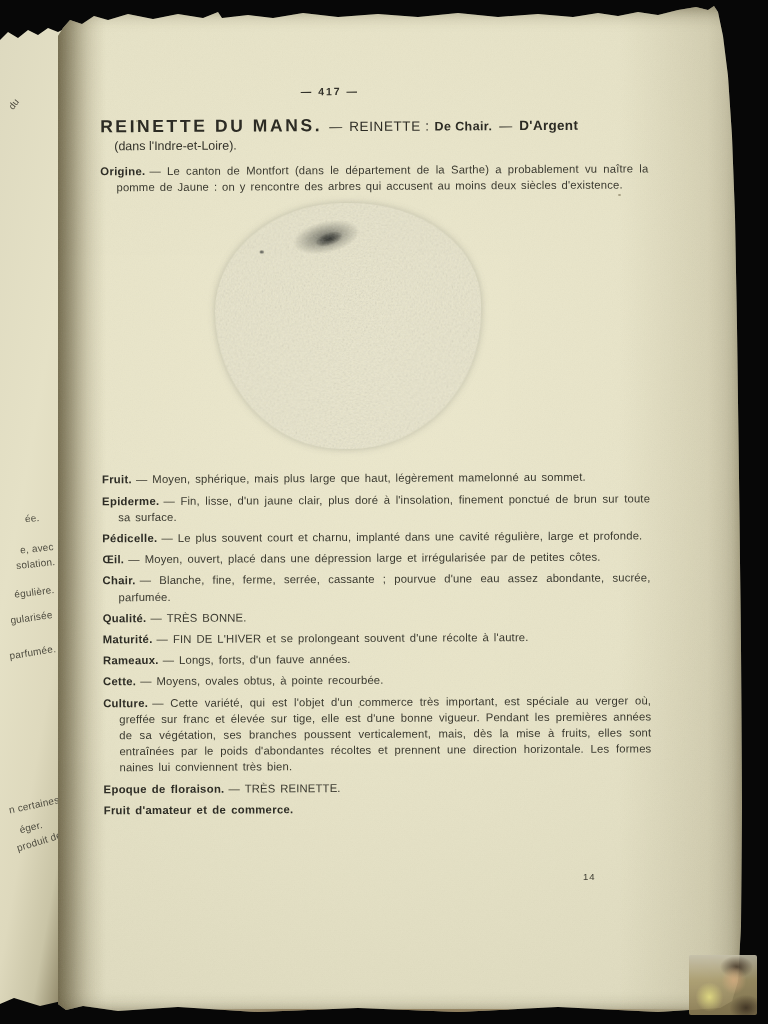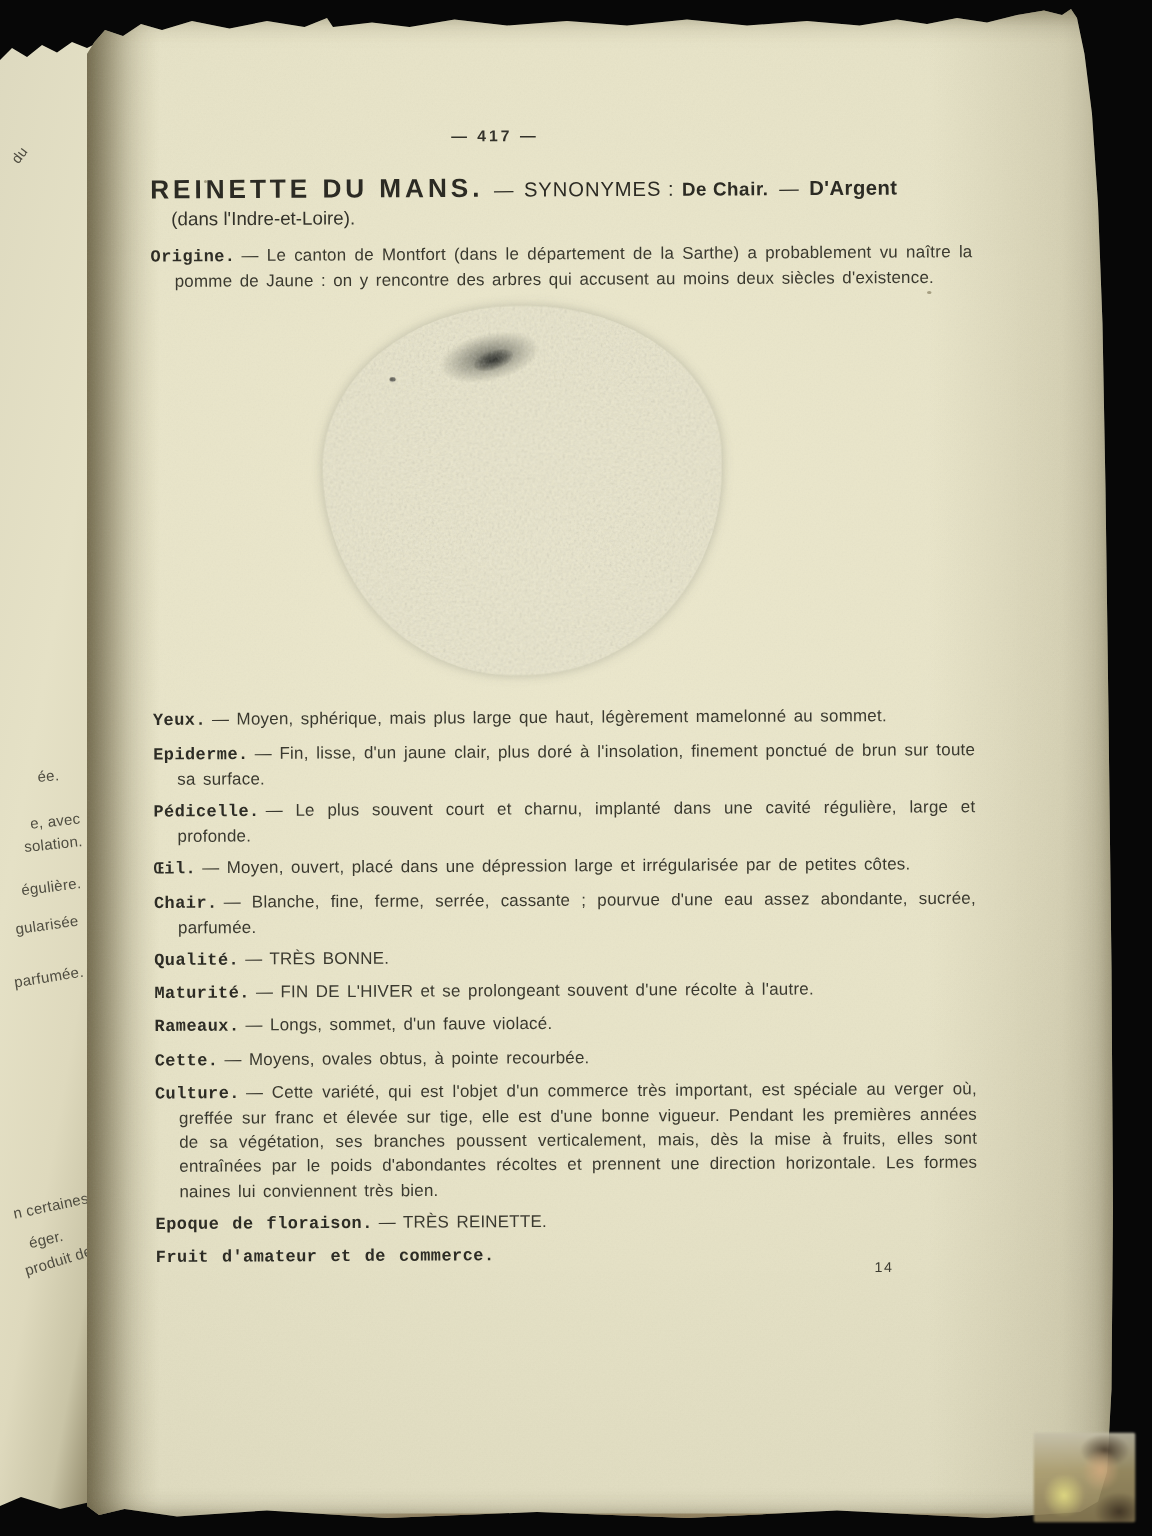--- a/index.html
+++ b/index.html
@@ -73,21 +73,21 @@
   .syn-label { font-size:13.5px; letter-spacing:0.6px; }
   .syn1 { font-weight:bold; font-size:12.5px; letter-spacing:0.4px; margin-left:5px; }
   .syn2 { font-weight:bold; font-size:13.5px; letter-spacing:0.3px; }
   .title-note { margin:2px 0 0 14px; font-size:12.5px; color:#33322a; }
 
   .entry {
     margin:0 0 5px 0; padding-left:16px; text-indent:-16px;
     font-size:11.3px; line-height:16.2px; text-align:justify;
     word-spacing:1.6px; letter-spacing:0.15px; color:#3a392f;
   }
-  .entry b { color:#2d2c25; margin-right:4px; letter-spacing:0.3px;font-family:Liberation Mono, monospace; }
+  .entry b { color:#2d2c25; margin-right:4px; letter-spacing:0.3px; }
   .origine { margin-top:10px; }
   .entries { margin-top:20px; }
 
   
   .photo-wrap { position:relative; margin:8px 0 0 113px; width:268px; height:248px; }
   .apple {
     position:absolute; inset:1px; overflow:hidden;
     border-radius:50% 50% 51% 49% / 45% 42% 57% 58%;
     background:
       radial-gradient(ellipse 34% 17% at 38% 12%, rgba(52,55,49,0.75), rgba(52,55,49,0) 75%),
@@ -105,21 +105,21 @@
     transform:rotate(-12deg); border-radius:50%;
   }
   .cavity-core {
     position:absolute; left:38%; top:12%; width:10%; height:5%;
     background:radial-gradient(ellipse at 50% 50%, rgba(18,20,17,0.85), rgba(18,20,17,0) 80%);
     transform:rotate(-18deg); border-radius:50%;
   }
   .apple-speck { position:absolute; left:17%; top:19%; width:4px; height:3px; border-radius:50%; background:rgba(30,32,28,0.7); }
   .apple-grain { position:absolute; inset:0; width:100%; height:100%; opacity:0.30; }
 
-  .sig { position:absolute; left:525px; top:834px; font-size:9.5px; color:#3c3b31; letter-spacing:1px; }
+  .sig { position:absolute; left:525px; top:865px; font-size:9.5px; color:#3c3b31; letter-spacing:1px; }
 
   
   .corner-photo {
     position:absolute; left:689px; top:955px; width:68px; height:60px; z-index:3;
     border-radius:2px; filter:blur(0.7px); opacity:0.95;
     background:
       radial-gradient(ellipse 30% 38% at 66% 42%, rgba(208,168,124,0.95), rgba(208,168,124,0) 62%),
       radial-gradient(ellipse 34% 26% at 70% 20%, rgba(66,52,38,0.9), rgba(66,52,38,0) 72%),
       radial-gradient(ellipse 30% 36% at 30% 70%, rgba(226,219,128,0.95), rgba(205,193,100,0) 68%),
       radial-gradient(ellipse 34% 30% at 84% 88%, rgba(58,46,32,0.85), rgba(58,46,32,0) 72%),
@@ -154,49 +154,49 @@
     </svg>
 
     <span class="speck s1"></span>
     <span class="speck s2"></span>
     <span class="speck s3"></span>
 
     <div class="content">
 
       <div class="folio">— 417 —</div>
 
-      <p class="title-line"><span class="vtitle">REINETTE DU MANS.</span><span class="dash">—</span><span class="syn-label">SYNONYMES :</span><b class="syn1">De Chair.</b><span class="dash">—</span><b class="syn2">D'Argent</b></p>
+      <p class="title-line"><span class="vtitle">REINETTE DU MANS.</span><span class="dash">—</span><span class="syn-label">REINETTE :</span><b class="syn1">De Chair.</b><span class="dash">—</span><b class="syn2">D'Argent</b></p>
       <p class="title-note">(dans l'Indre-et-Loire).</p>
 
       <p class="entry origine"><b>Origine.</b><span>— Le canton de Montfort (dans le département de la Sarthe) a probablement vu naître la pomme de Jaune : on y rencontre des arbres qui accusent au moins deux siècles d'existence.</span></p>
 
       <div class="photo-wrap" role="img" aria-label="Photographie en noir et blanc d'une pomme Reinette du Mans">
         <div class="apple">
           <div class="cavity"></div>
           <div class="cavity-core"></div>
           <span class="apple-speck"></span>
           <svg class="apple-grain" xmlns="http://www.w3.org/2000/svg">
             <filter id="agrain">
                 <feTurbulence type="fractalNoise" baseFrequency="0.55" numOctaves="3" stitchTiles="stitch"></feTurbulence>
                 <feColorMatrix type="saturate" values="0"></feColorMatrix>
               </filter>
             <rect width="100%" height="100%" filter="url(#agrain)"></rect>
           </svg>
         </div>
       </div>
 
       <div class="entries">
-        <p class="entry"><b>Yeux.</b><span>— Moyen, sphérique, mais plus large que haut, légèrement mamelonné au sommet.</span></p>
+        <p class="entry"><b>Fruit.</b><span>— Moyen, sphérique, mais plus large que haut, légèrement mamelonné au sommet.</span></p>
         <p class="entry"><b>Epiderme.</b><span>— Fin, lisse, d'un jaune clair, plus doré à l'insolation, finement ponctué de brun sur toute sa surface.</span></p>
         <p class="entry"><b>Pédicelle.</b><span>— Le plus souvent court et charnu, implanté dans une cavité régulière, large et profonde.</span></p>
         <p class="entry"><b>Œil.</b><span>— Moyen, ouvert, placé dans une dépression large et irrégularisée par de petites côtes.</span></p>
         <p class="entry"><b>Chair.</b><span>— Blanche, fine, ferme, serrée, cassante ; pourvue d'une eau assez abondante, sucrée, parfumée.</span></p>
         <p class="entry"><b>Qualité.</b><span>— TRÈS BONNE.</span></p>
         <p class="entry"><b>Maturité.</b><span>— FIN DE L'HIVER et se prolongeant souvent d'une récolte à l'autre.</span></p>
-        <p class="entry"><b>Rameaux.</b><span>— Longs, sommet, d'un fauve violacé.</span></p>
+        <p class="entry"><b>Rameaux.</b><span>— Longs, forts, d'un fauve années.</span></p>
         <p class="entry"><b>Cette.</b><span>— Moyens, ovales obtus, à pointe recourbée.</span></p>
         <p class="entry"><b>Culture.</b><span>— Cette variété, qui est l'objet d'un commerce très important, est spéciale au verger où, greffée sur franc et élevée sur tige, elle est d'une bonne vigueur. Pendant les premières années de sa végétation, ses branches poussent verticalement, mais, dès la mise à fruits, elles sont entraînées par le poids d'abondantes récoltes et prennent une direction horizontale. Les formes naines lui conviennent très bien.</span></p>
         <p class="entry"><b>Epoque de floraison.</b><span>— TRÈS REINETTE.</span></p>
         <p class="entry"><b>Fruit d'amateur et de commerce.</b><span></span></p>
       </div>
     </div>
 
     <div class="sig">14</div>
   </div>
 

